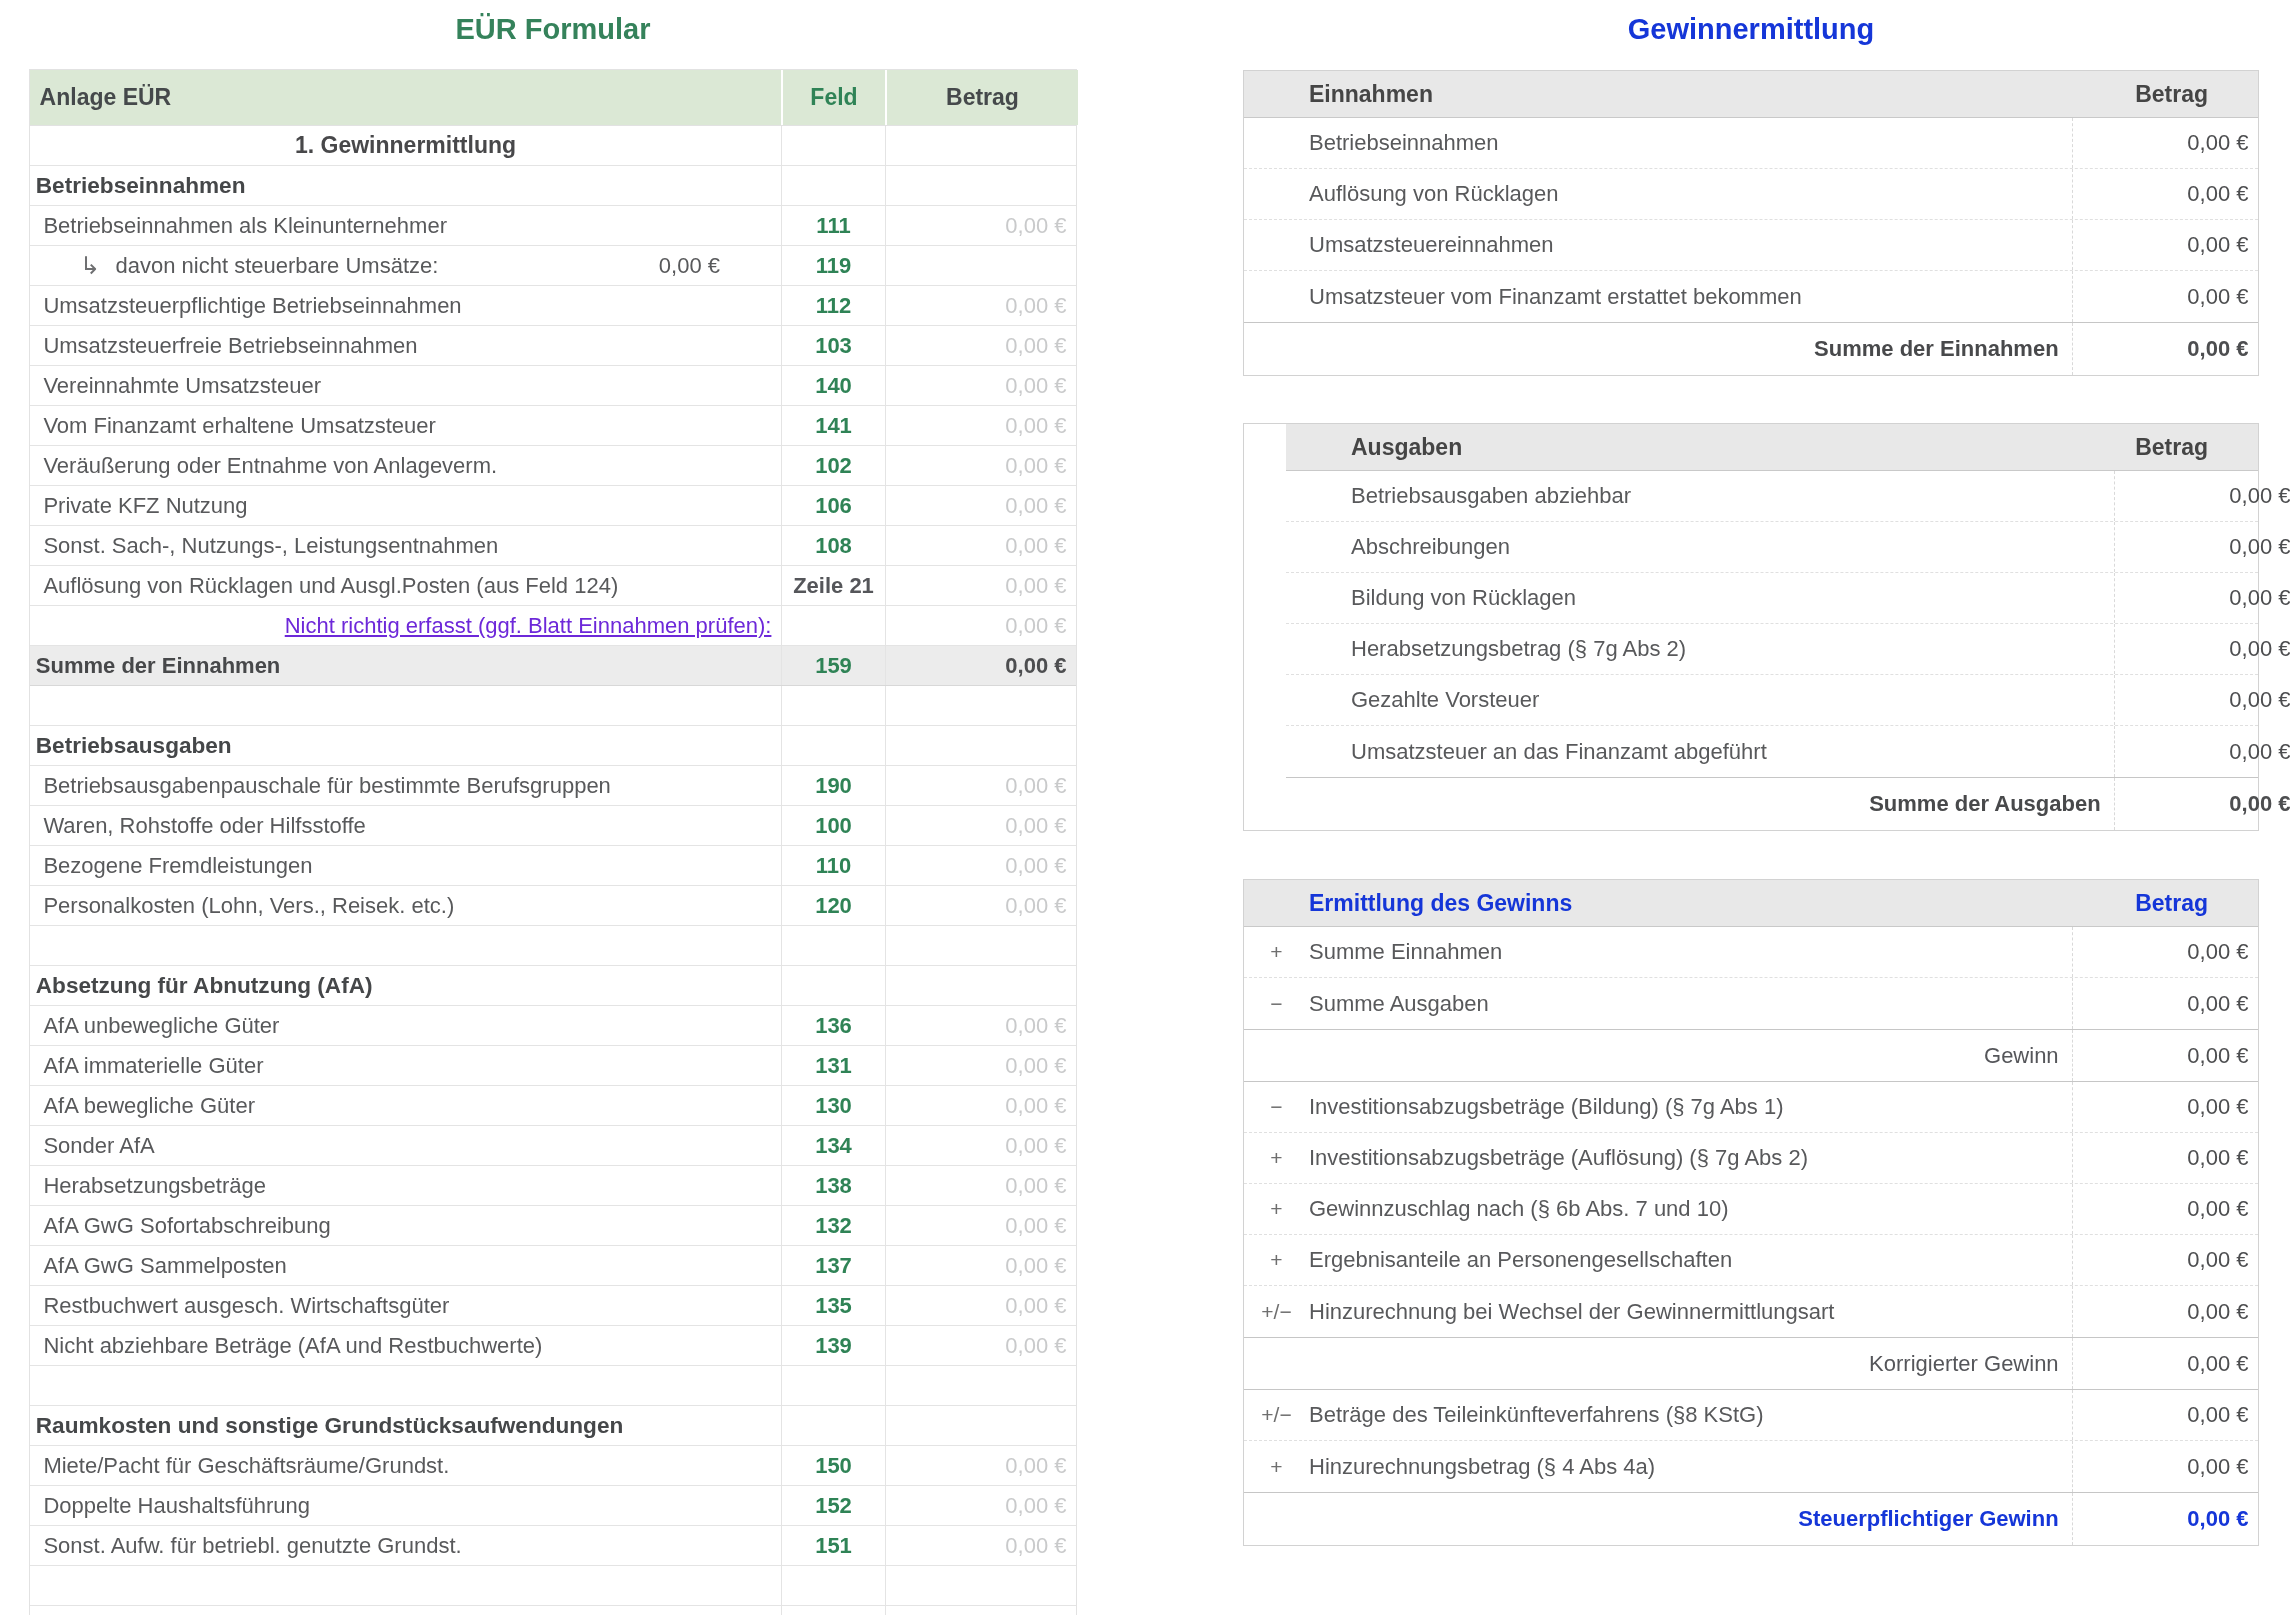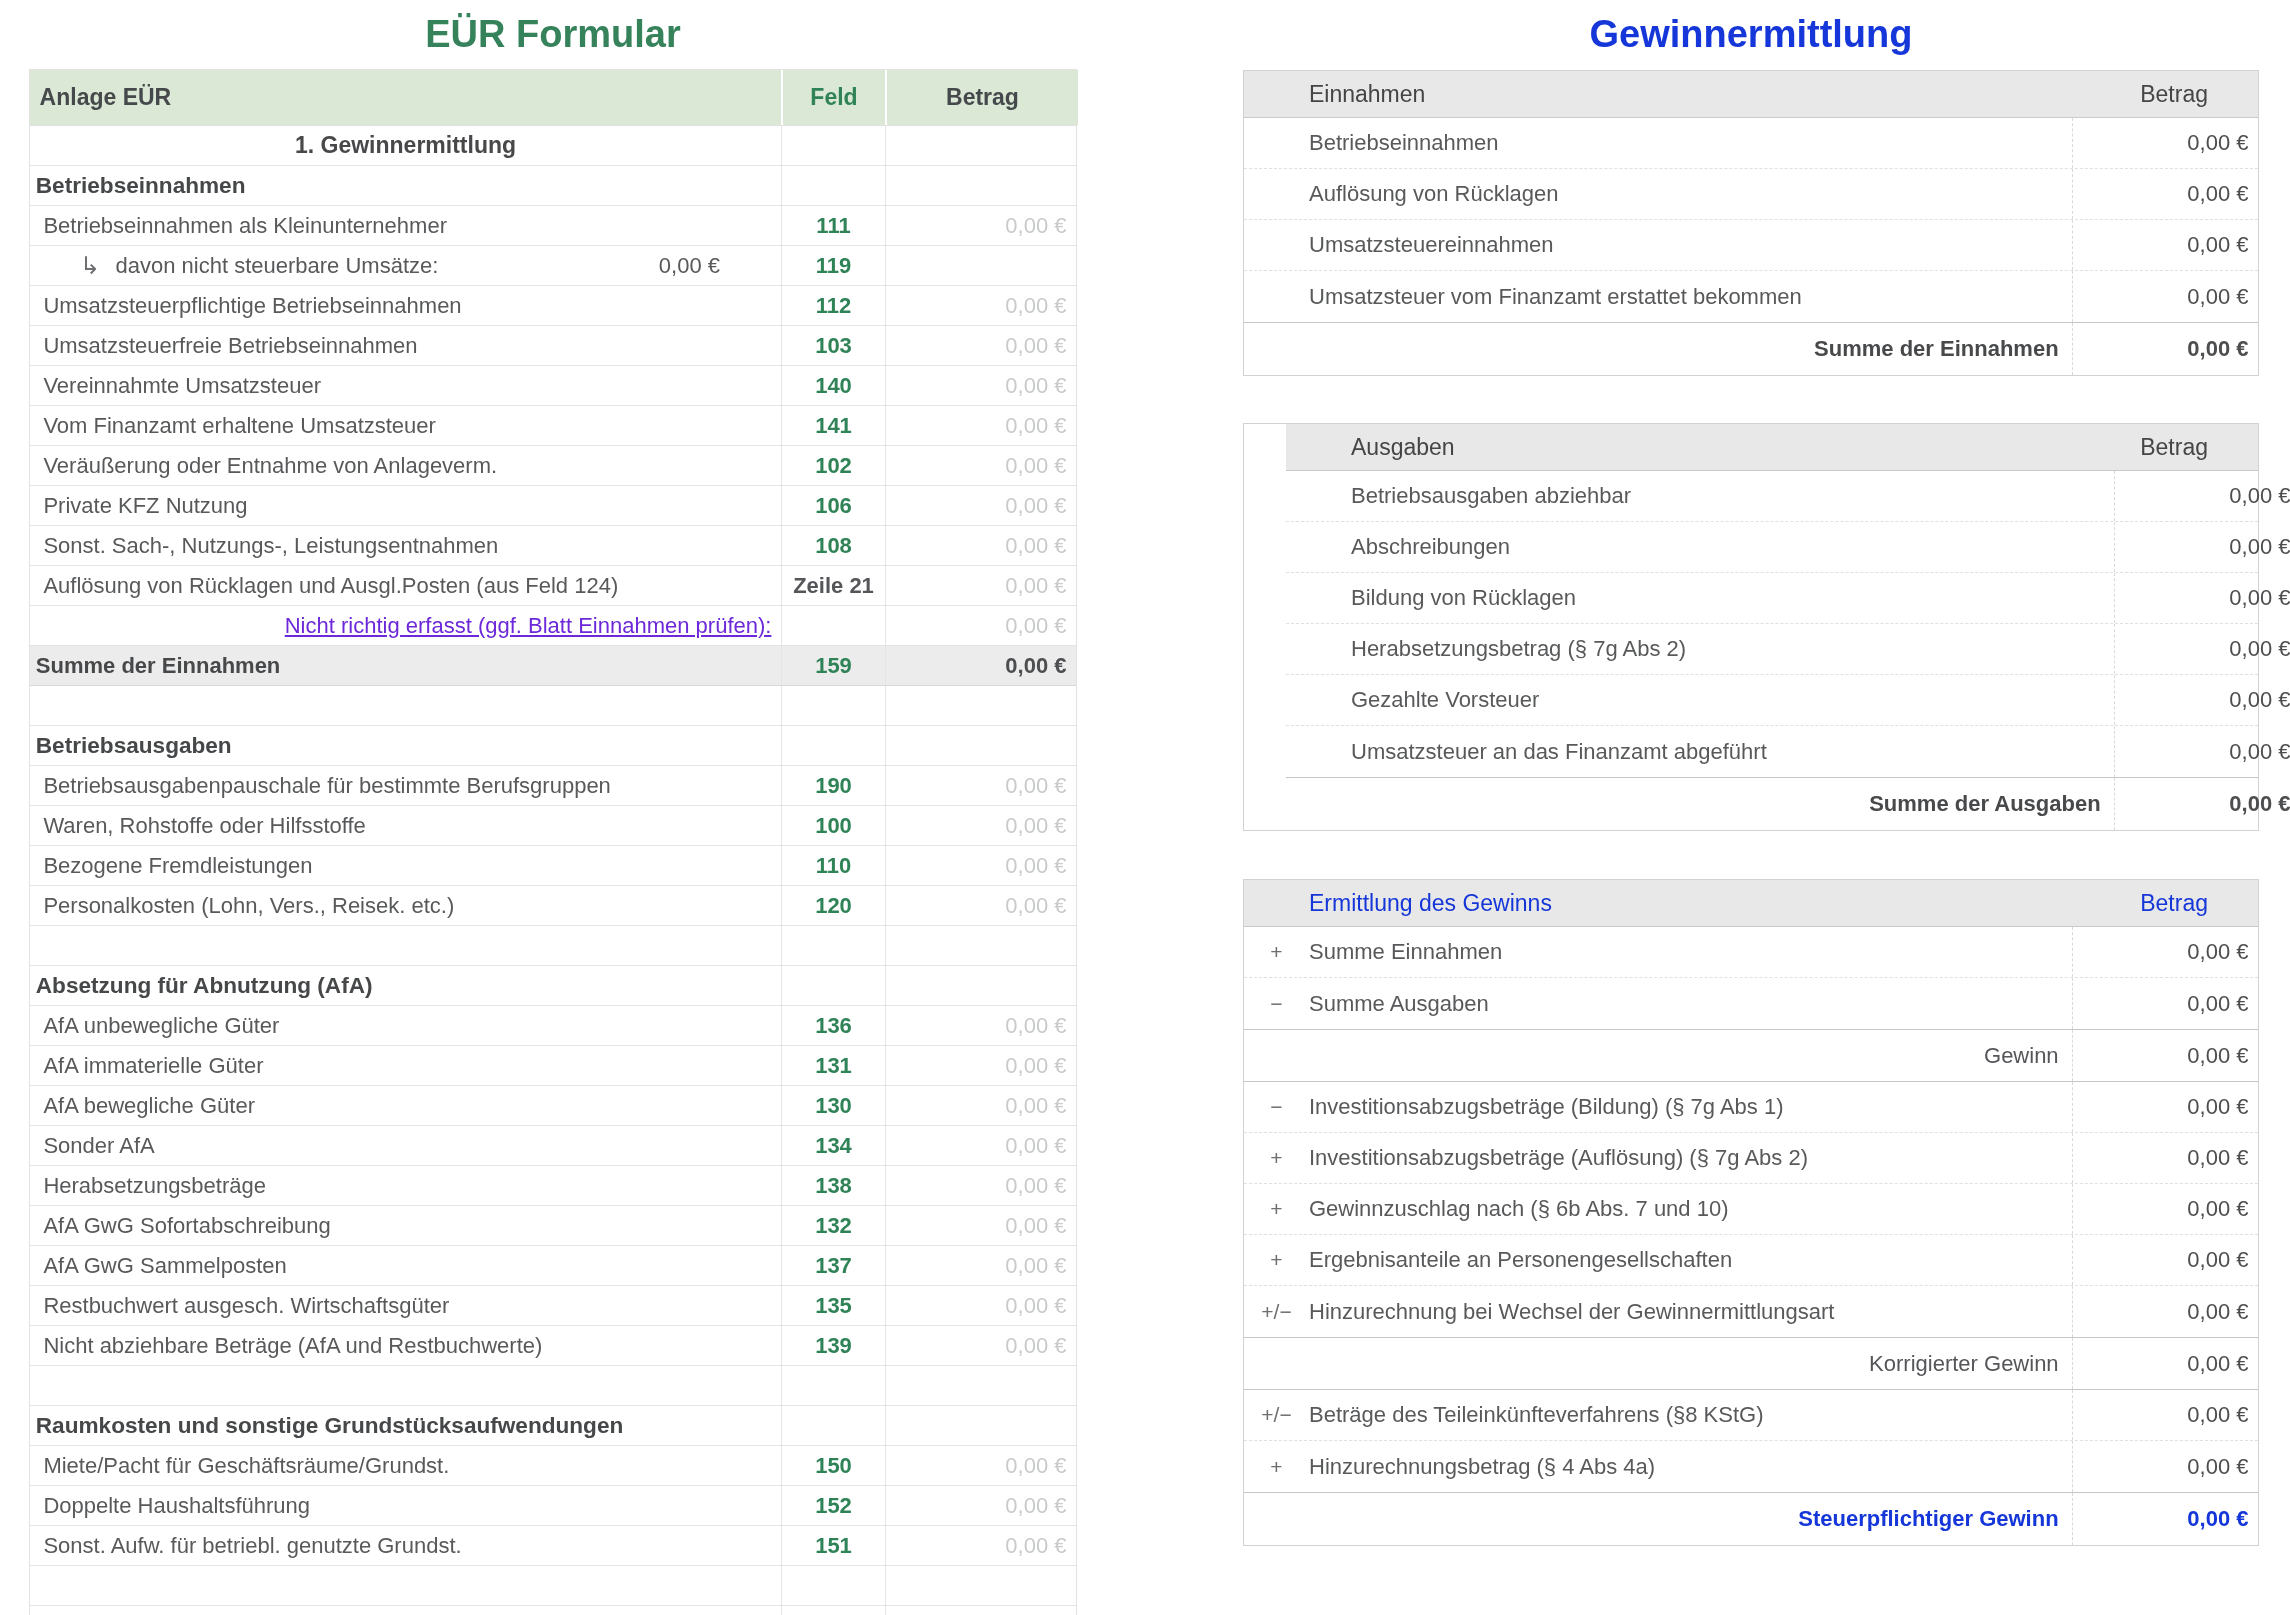--- a/index.html
+++ b/index.html
@@ -1,20 +1,20 @@
 <!DOCTYPE html>
 <html><head>
 <meta charset="utf-8">
 <style>
   html,body{margin:0;padding:0;background:#fff;}
   .stage{position:relative;width:2290px;height:1616px;overflow:hidden;background:#fff;
          font-family:"Liberation Sans","DejaVu Sans",sans-serif;color:#58595b;font-size:22px;}
 
   
-  .sheet-title{position:absolute;top:13.4px;font-size:38px;font-weight:700;text-align:center;}
+  .sheet-title{position:absolute;top:13.4px;font-size:29px;font-weight:700;text-align:center;}
   .l-title{left:29px;width:1048px;color:#35825b;}
   .r-title{left:1243px;width:1016px;color:#1536d8;}
 
   
   .ltable{position:absolute;left:29px;top:69px;width:1048px;background:#fff;
           border:1px solid #e2e2e2;box-sizing:border-box;}
   .lrow{display:grid;grid-template-columns:751px 104px 193px;height:40px;
         box-sizing:border-box;border-bottom:1px solid #e4e4e4;}
   .lrow>div{display:flex;align-items:center;box-sizing:border-box;overflow:hidden;white-space:nowrap;}
   .lrow .feld,.lrow .val{border-left:1px solid #e4e4e4;}
@@ -39,21 +39,21 @@
   .t-total .lab{font-weight:700;color:#47484a;padding-left:5.8px;}
   .t-total .val{font-weight:700;color:#4d4e50;}
 
   
   .rtable{position:absolute;left:1243px;width:1016px;background:#fff;
           border:1px solid #d2d2d2;box-sizing:border-box;}
   .rt1{top:70px;} .rt2{top:423px;padding-left:42px;} .rt3{top:879px;}
 
   .rhead{display:grid;grid-template-columns:1fr 188px;height:47px;background:#e8e8e8;
          border-bottom:1px solid #c9c9c9;box-sizing:border-box;}
-  .rhead>div{display:flex;align-items:center;font-weight:400;font-size:23px;color:#454545;}
+  .rhead>div{display:flex;align-items:center;font-weight:700;font-size:23px;color:#454545;}
   .rhead .hl{padding-left:65px;}
   .rhead .hb{justify-content:flex-end;padding-right:50px;}
   .rt3 .rhead>div{color:#1536d8;}
 
   .rrow{display:grid;grid-template-columns:828px 188px;height:51px;
         box-sizing:border-box;border-bottom:1px dashed #e0e0e0;}
   .rt3 .rrow{grid-template-columns:65px 763px 188px;}
   .rrow>div{display:flex;align-items:center;box-sizing:border-box;overflow:hidden;white-space:nowrap;}
   .rrow .rl{padding-left:65px;}
   .rt3 .rrow .rl{padding-left:0;}

